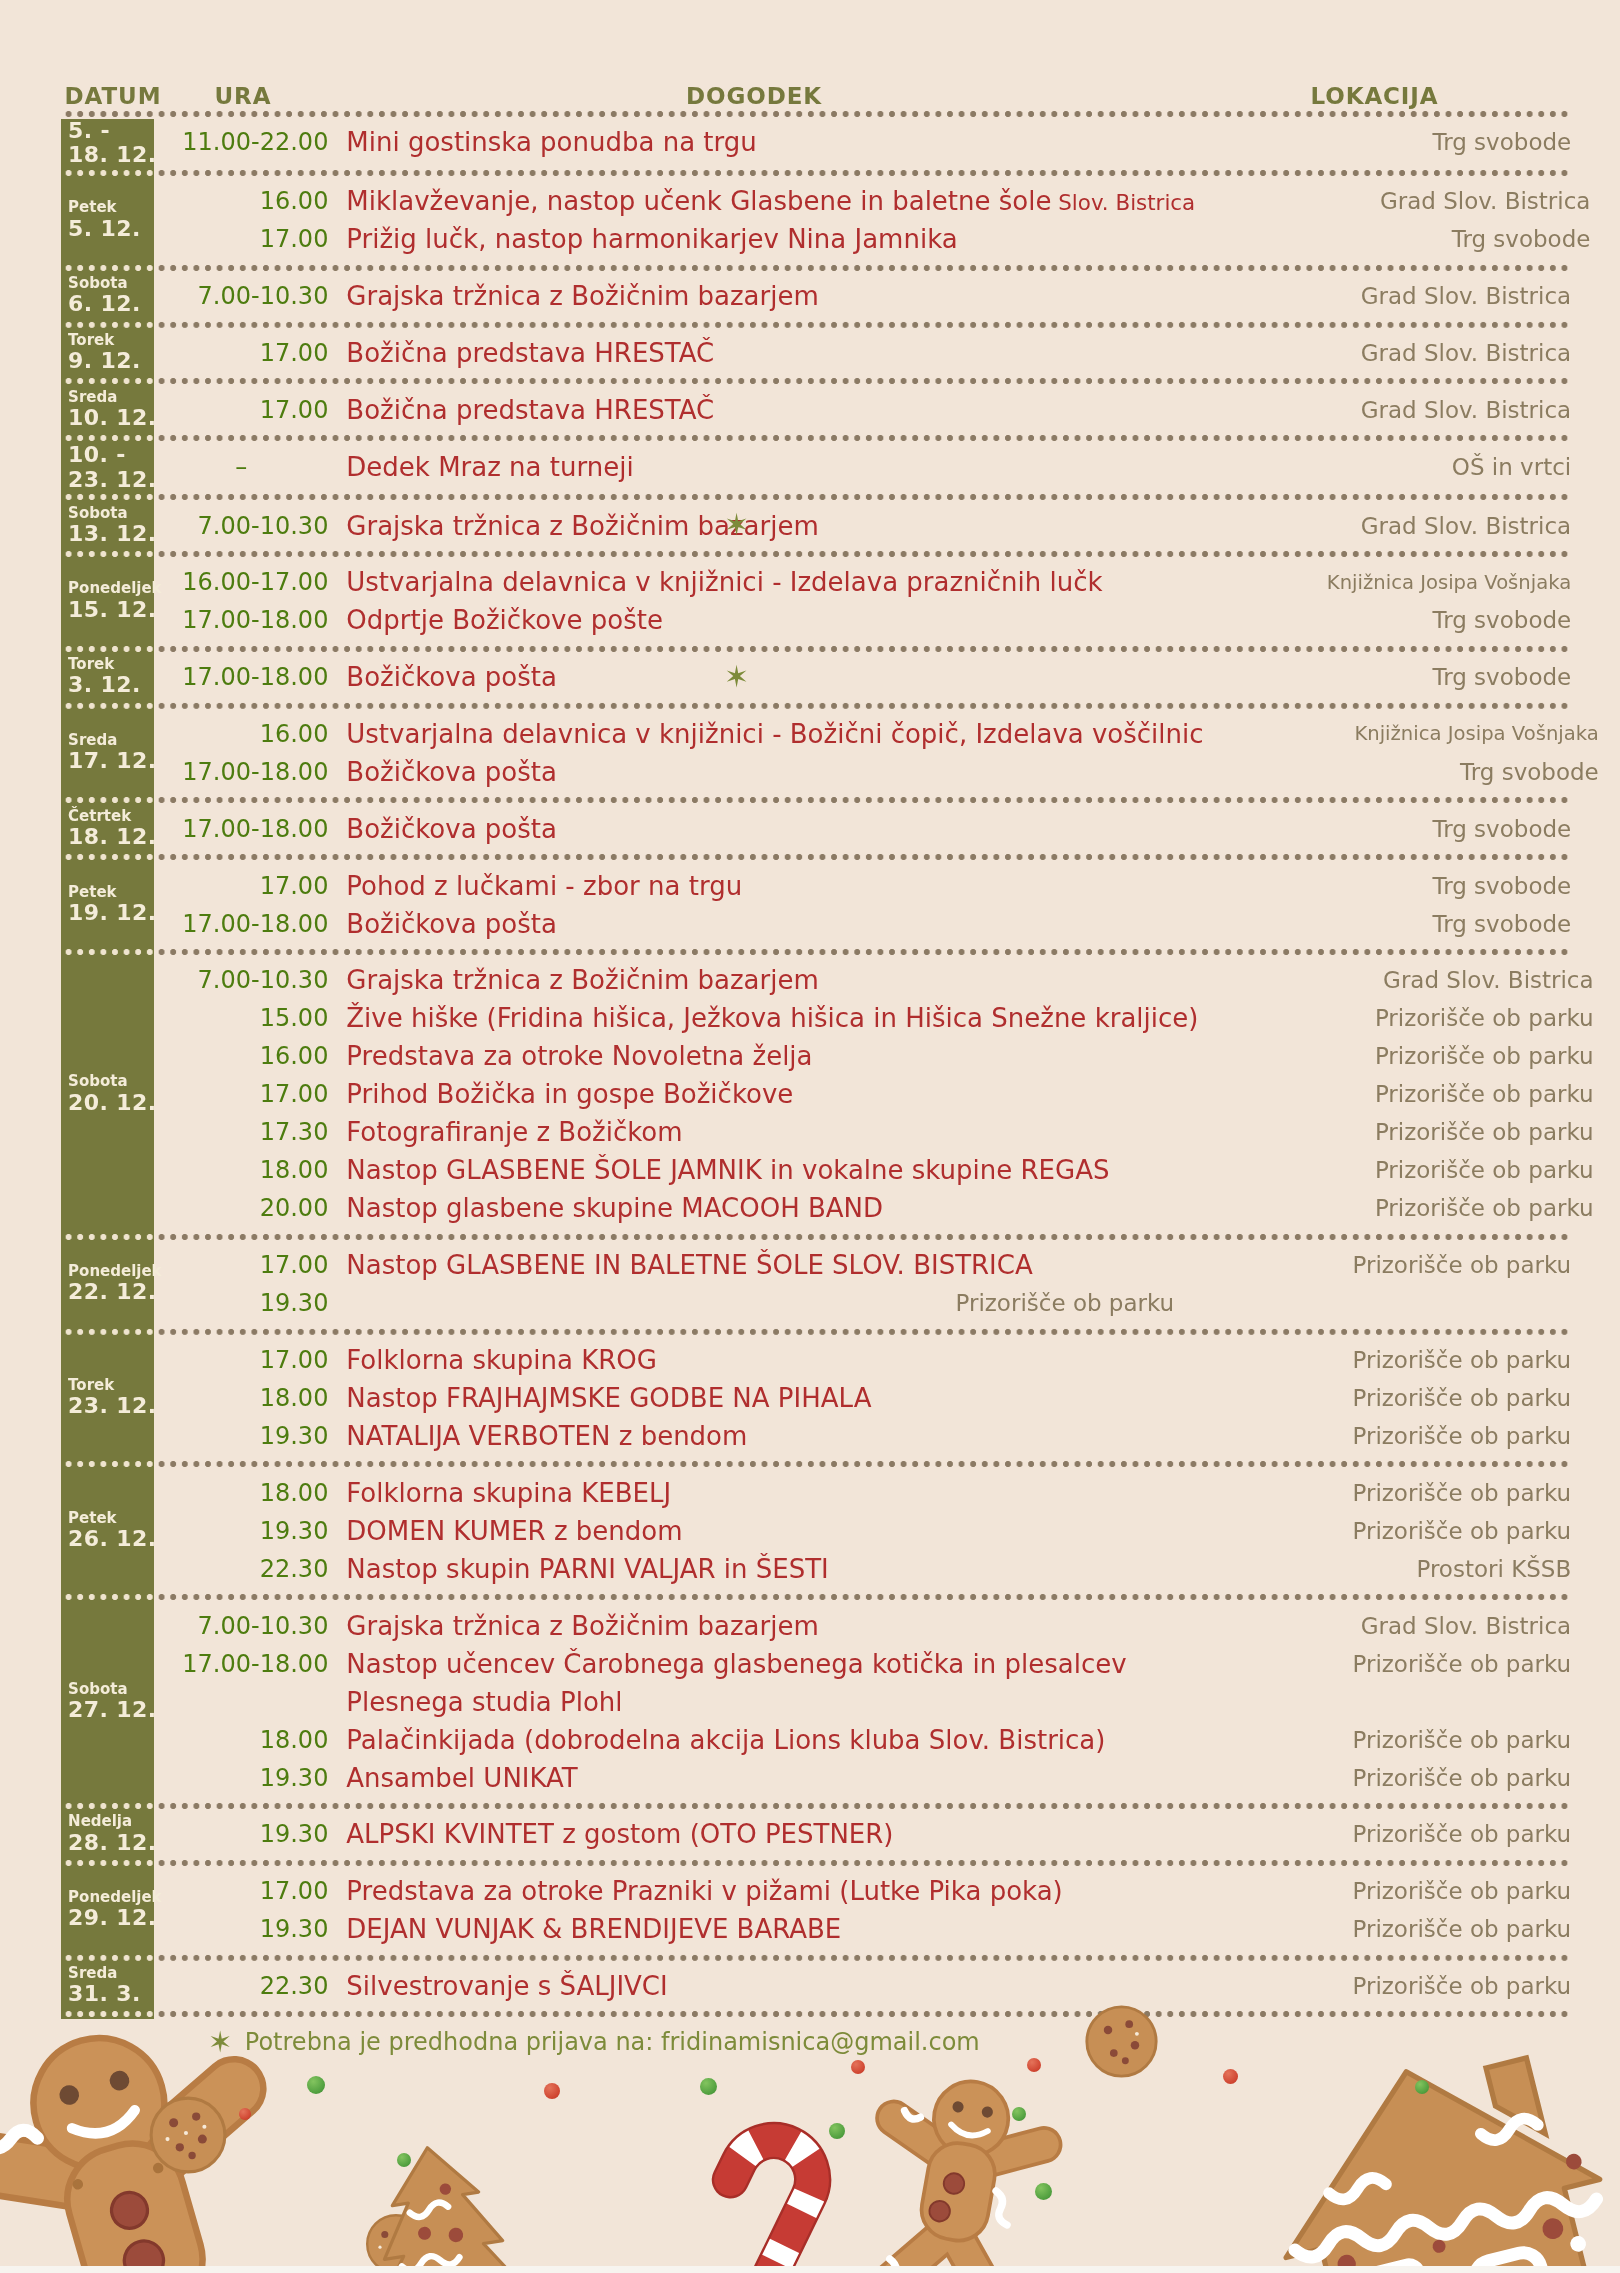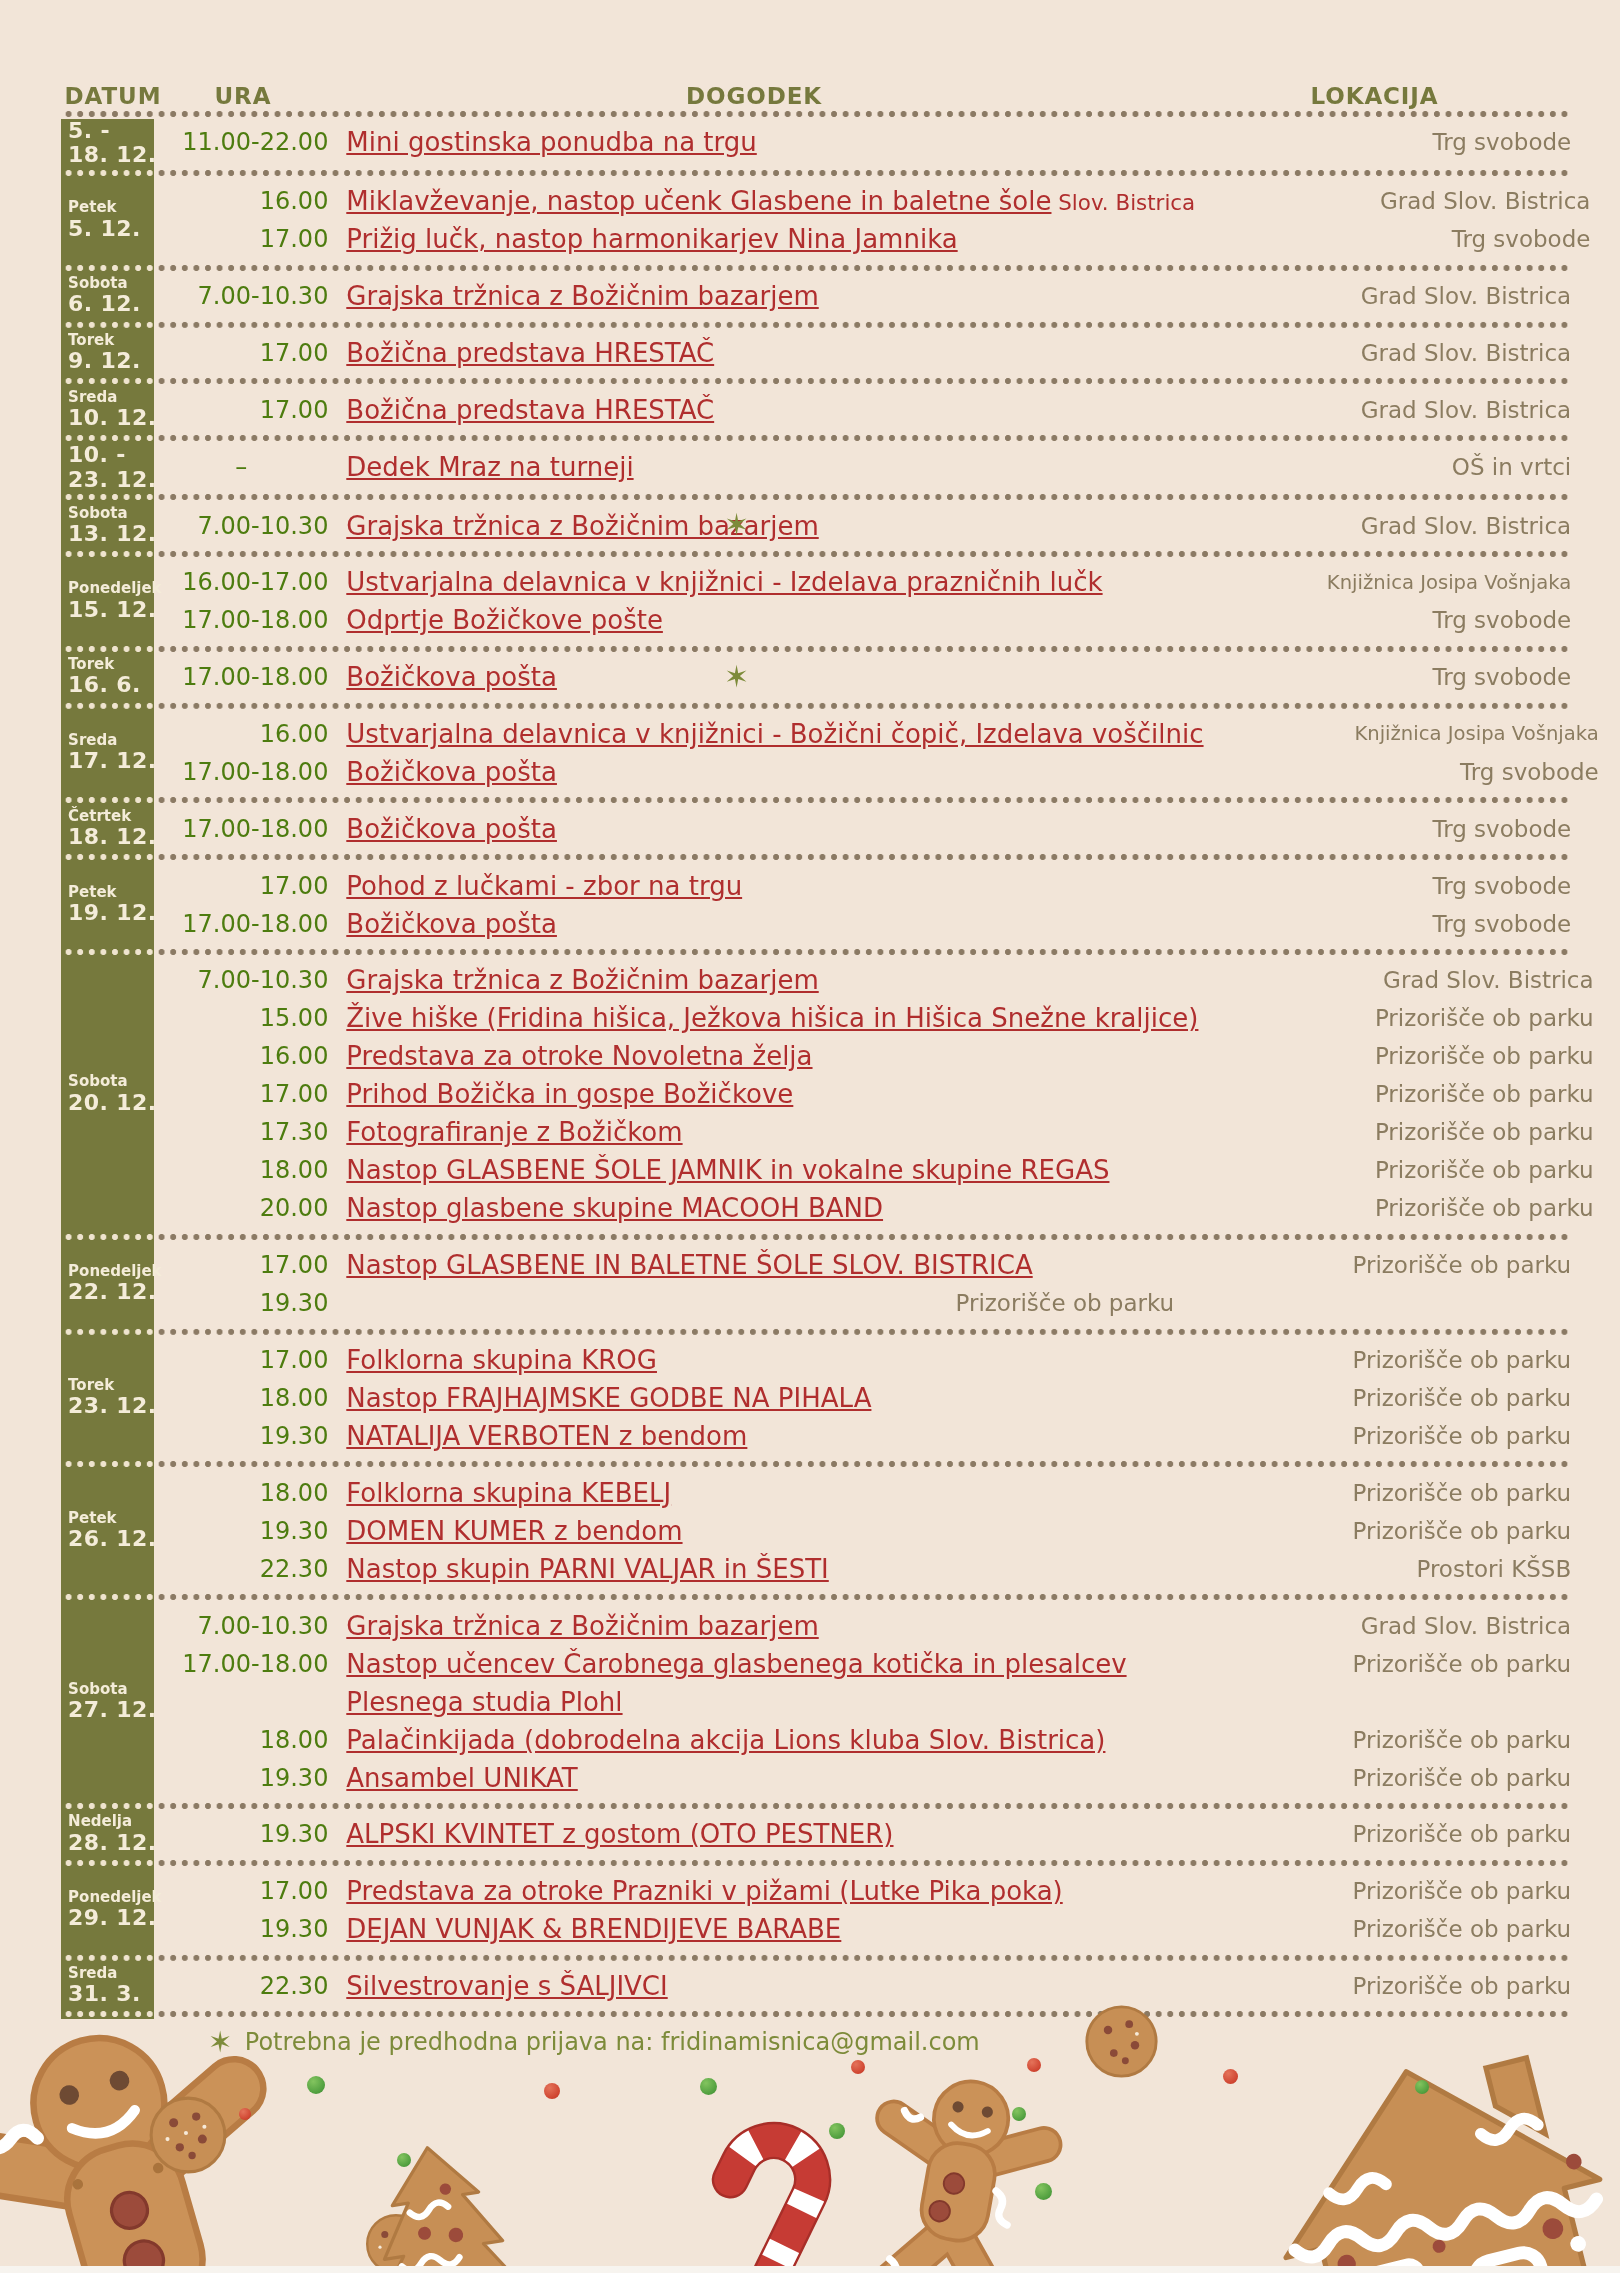--- a/index.html
+++ b/index.html
@@ -24,21 +24,21 @@
   .group{display:flex;}
   .datecell{width:93px;background:#76793d;display:flex;align-items:center;flex-shrink:0;}
   .datewrap{padding-left:7.1px;color:#f4ecd9;}
   .day{font-size:15px;font-weight:bold;line-height:1.15;white-space:nowrap;}
   .dnum{font-size:22px;font-weight:bold;line-height:1.12;letter-spacing:0.4px;white-space:nowrap;}
   .events{flex:1;padding:4.5px 0;}
   .evline{display:grid;grid-template-columns:178px 1fr 397px;align-items:center;min-height:38px;}
   .time{font-size:24px;color:#4d7c0f;text-align:right;padding-right:3.6px;white-space:nowrap;}
   .time.timedash{text-align:center;}
   .titlecell{position:relative;padding-left:14.3px;white-space:nowrap;}
-  .title{font-size:26px;color:#b02e2e;text-decoration:underline;}
+  .title{font-size:26px;color:#b02e2e;}
   .suffix{font-size:21.4px;color:#b02e2e;}
   .star{position:absolute;left:392px;top:-3.6px;color:#7d8b3a;font-size:30px;}
   .loc{font-size:23px;color:#8b7c60;text-align:right;padding-right:1.8px;white-space:nowrap;}
   .loc.locsmall{font-size:19.6px;}
   .footnote{position:absolute;left:208px;top:2025px;color:#7d8b3a;font-size:24px;
             display:flex;gap:12.5px;align-items:center;}
   .fn-star{font-size:29px;}
   .deco{position:absolute;}
   .dot{position:absolute;border-radius:50%;}
   .dot-green{background:radial-gradient(circle at 35% 30%,#83c45f,#4f9e3e 70%,#3c7e2f);}
@@ -221,21 +221,21 @@
           </div>
         </div>
         <div class="dotline">
           <span class="dl-left"></span>
           <span class="dl-right"></span>
         </div>
         <div class="group">
           <div class="datecell">
             <div class="datewrap">
               <div class="day">Torek</div>
-              <div class="dnum">16. 6.</div>
+              <div class="dnum">3. 12.</div>
             </div>
           </div>
           <div class="events">
             <div class="evline">
               <div class="time">17.00-18.00</div>
               <div class="titlecell"><span class="title">Božičkova pošta</span><span class="star">✶</span></div>
               <div class="loc">Trg svobode</div>
             </div>
           </div>
         </div>

